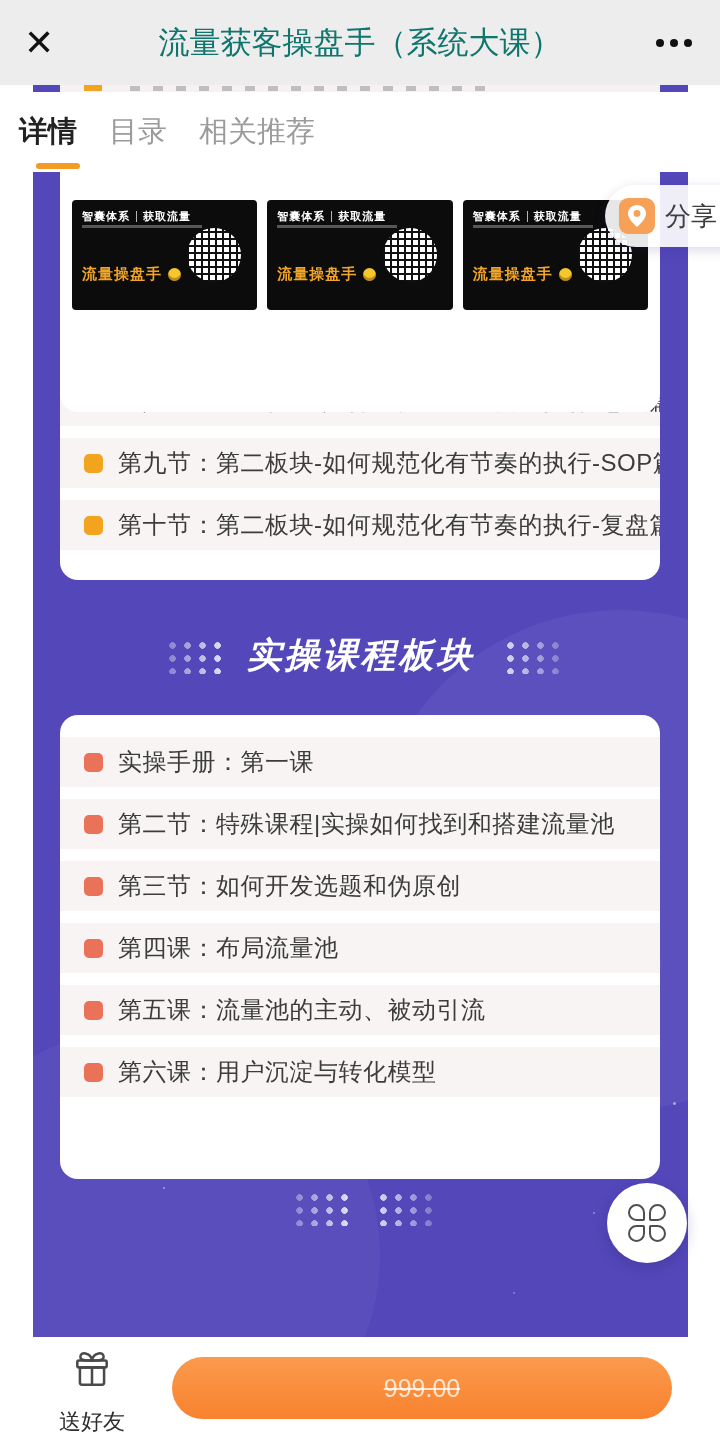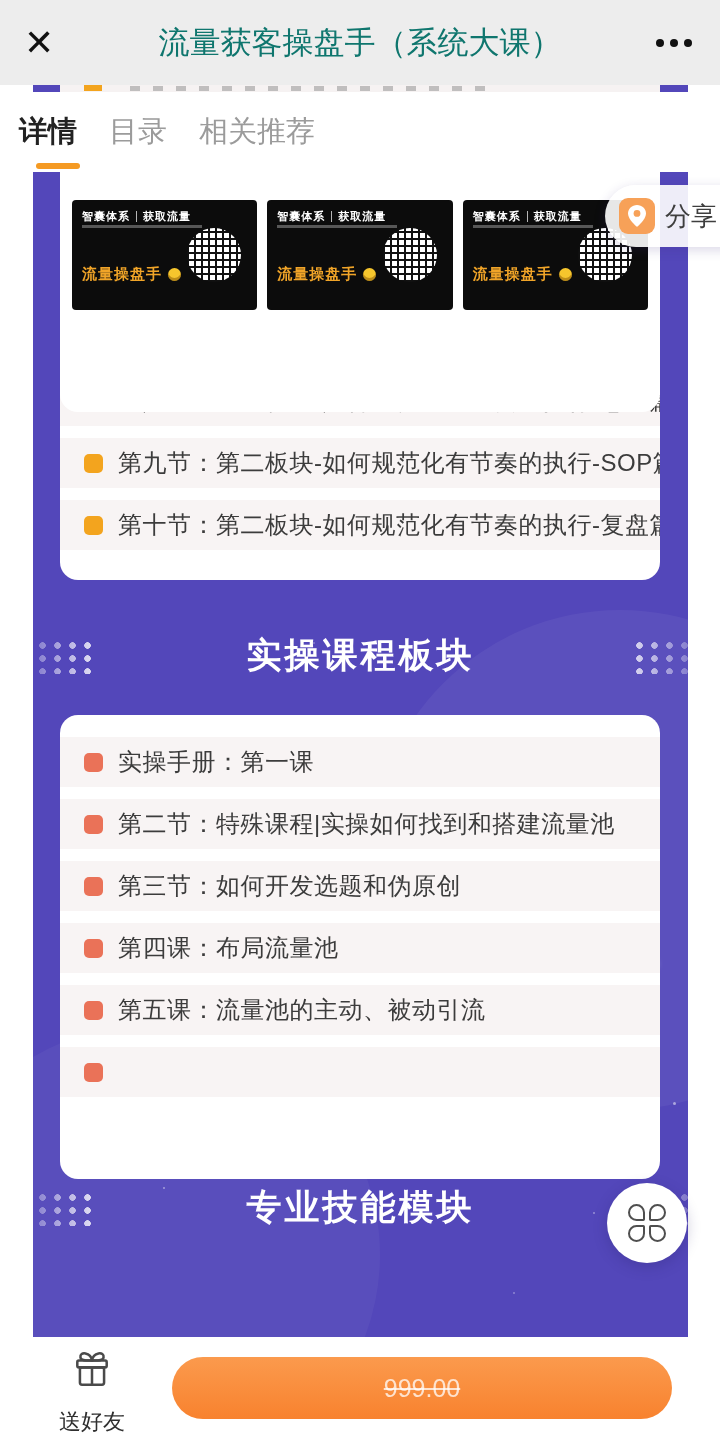--- a/index.html
+++ b/index.html
@@ -45,21 +45,21 @@
     border-radius:18px; overflow:hidden; }
   .lesson-row { height:50px; margin-bottom:12px; background:#f8f4f4;
     display:flex; align-items:center; cursor:pointer; }
   .lesson-row:last-child { margin-bottom:0; }
   .bullet { flex:0 0 auto; width:19px; height:19px; border-radius:5px;
     margin-left:24px; background:var(--bullet,#f3a41e); }
   .lesson-text { margin-left:15px; font-size:24px; color:#3c3c3c; letter-spacing:.5px;
     white-space:nowrap; overflow:hidden; }
   
   .sec-header { position:absolute; left:0; width:655px; height:46px;
-    display:flex; align-items:center; justify-content:space-between; gap:26px; }
+    display:flex; align-items:center; justify-content:center; gap:26px;font-style:italic; }
   .sec-title { color:#fff; font-size:35px; font-weight:700; letter-spacing:3px; }
   .dot-grid { width:58px; height:37px;
     background-image:radial-gradient(circle,rgba(255,255,255,.8) 3px,transparent 3.6px);
     background-size:15px 13px; background-position:2px 2px; }
   .dot-grid.left { -webkit-mask-image:linear-gradient(90deg,rgba(0,0,0,.35),#000);
     mask-image:linear-gradient(90deg,rgba(0,0,0,.35),#000); }
   .dot-grid.right { -webkit-mask-image:linear-gradient(270deg,rgba(0,0,0,.35),#000);
     mask-image:linear-gradient(270deg,rgba(0,0,0,.35),#000); }
   
   .share-pill { position:absolute; top:13px; left:605px; width:130px; height:62px;
@@ -207,26 +207,26 @@
         <div class="lesson-row">
           <span class="bullet"></span>
           <span class="lesson-text">第四课：布局流量池</span>
         </div>
         <div class="lesson-row">
           <span class="bullet"></span>
           <span class="lesson-text">第五课：流量池的主动、被动引流</span>
         </div>
         <div class="lesson-row">
           <span class="bullet"></span>
+          <span class="lesson-text">第六课：用户沉淀与转化模型</span>
         </div>
       </div>
 
     <div class="sec-header" style="top:1012px;">
       <span class="dot-grid left"></span>
-      <span class="sec-title">专业技能模块</span>
       <span class="dot-grid right"></span>
     </div>
 
     <div class="thumb-card">
       <div class="thumb-row">
 
       <div class="thumb">
             <div class="t-brand">
               <span>智囊体系</span>
               <span class="t-div"></span>

